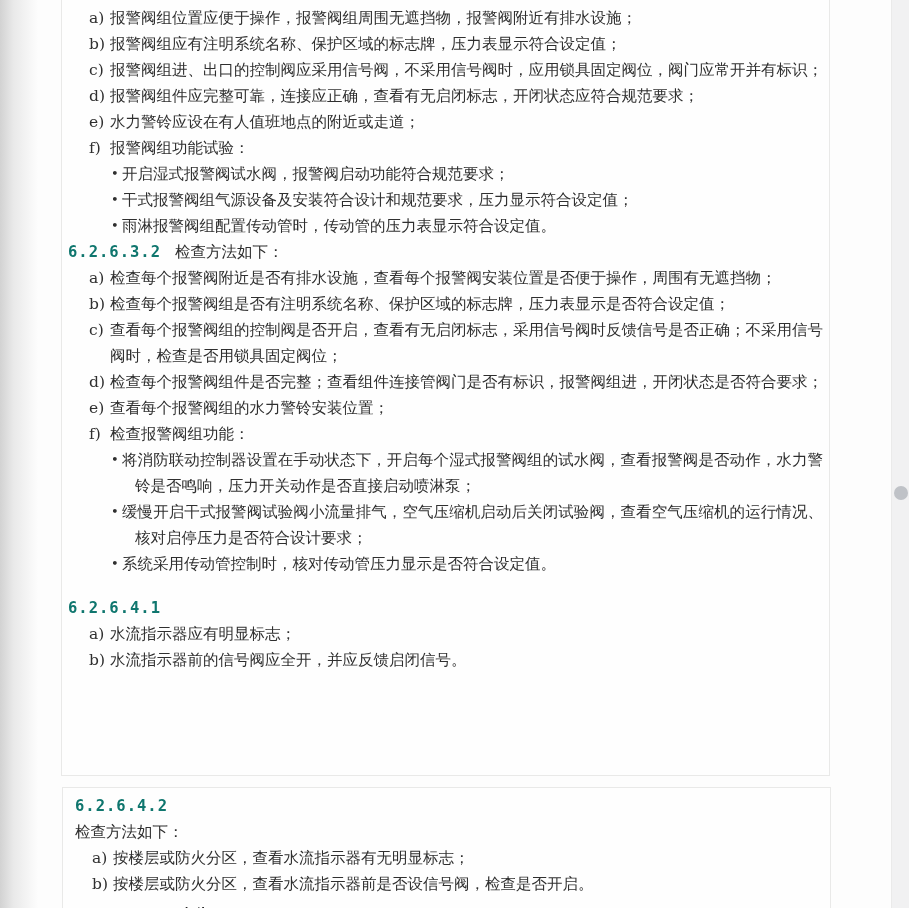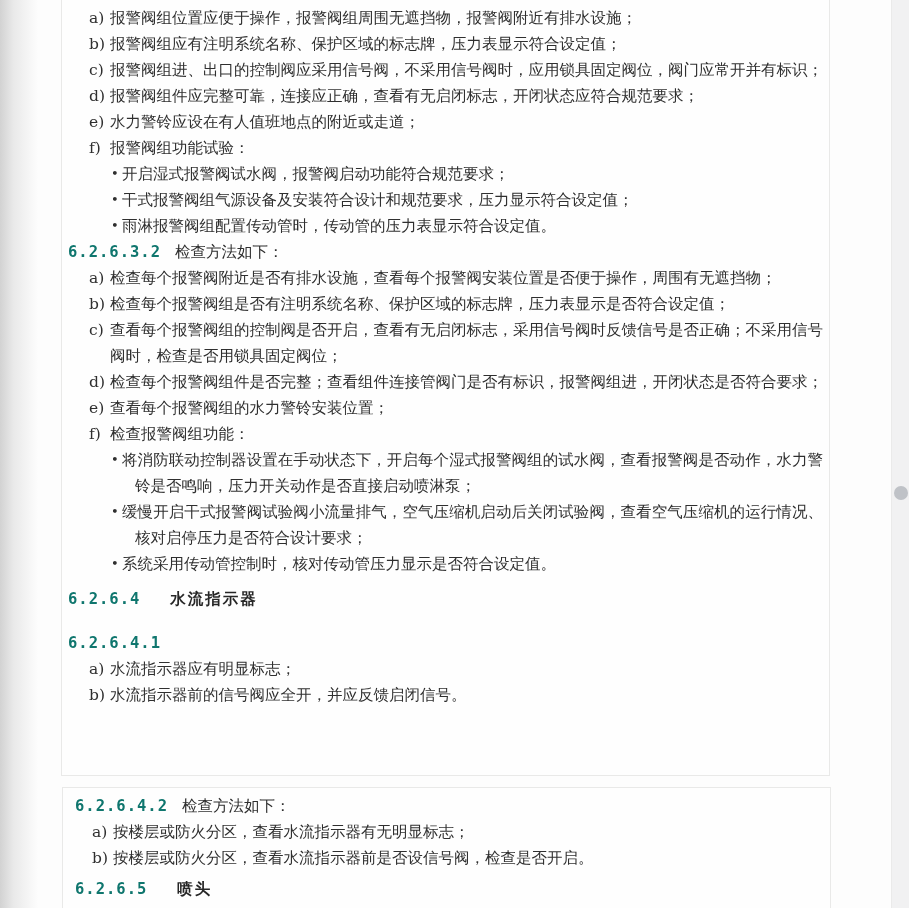--- a/index.html
+++ b/index.html
@@ -29,21 +29,21 @@
   .page1{left:61px;top:-35px;width:769px;height:811px;padding:39px 6px 0 0;}
   .page2{left:62px;top:787px;width:769px;height:140px;padding:5px 6px 0 0;}
   .li{display:flex;margin-left:27px;}
   .page2 .li{margin-left:29px;}
   .lbl{flex:0 0 21px;}
   .txt{flex:1;text-align:justify;font-family:Liberation Serif, serif;}
   .bullet{display:flex;margin-left:49px;}
   .dot{flex:0 0 11px;font-size:13px;}
   .bullet .txt{padding-left:13px;text-indent:-13px;}
   .clause-row{display:flex;margin-left:6px;}
-  .page2 .clause-row{margin-left:12px;}
+  .page2 .clause-row{margin-left:12px;flex-direction:column;}
   .clause-num{
     font-family:"DejaVu Sans Mono","Liberation Mono",monospace;
     font-weight:bold;letter-spacing:1px;margin-right:14px;white-space:nowrap;
     color:#0f766e;
   }
   .h3{display:flex;margin-left:6px;}
   .page2 .h3{margin-left:12px;}
   .h3 .h3-title{
     font-family:"DejaVu Sans","Liberation Sans",sans-serif;
     font-weight:bold;margin-left:16px;letter-spacing:2px;color:#262626;
@@ -133,24 +133,20 @@
   </div>
   <div class="bullet">
     <span class="dot">•</span>
     <span class="txt">缓慢开启干式报警阀试验阀小流量排气，空气压缩机启动后关闭试验阀，查看空气压缩机的运行情况、核对启停压力是否符合设计要求；</span>
   </div>
   <div class="bullet">
     <span class="dot">•</span>
     <span class="txt">系统采用传动管控制时，核对传动管压力显示是否符合设定值。</span>
   </div>
 
-  <div class="h3 mt9">
-    <span class="clause-num">6.2.6.4</span>
-    <span class="h3-title">水流指示器</span>
-  </div>
 
   <div class="clause-row mt12">
     <span class="clause-num">6.2.6.4.1</span>
   </div>
 
   <div class="li">
     <span class="lbl">a)</span>
     <span class="txt">水流指示器应有明显标志；</span>
   </div>
   <div class="li">

